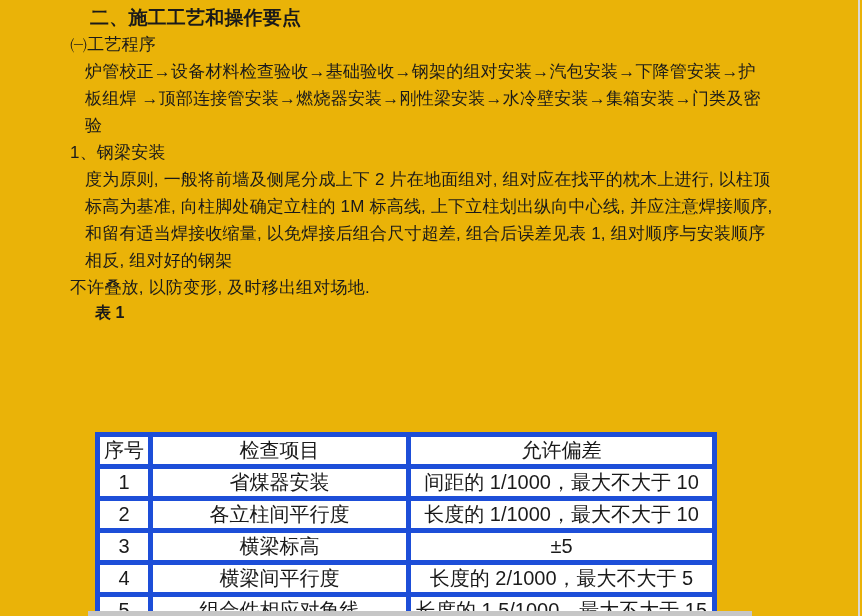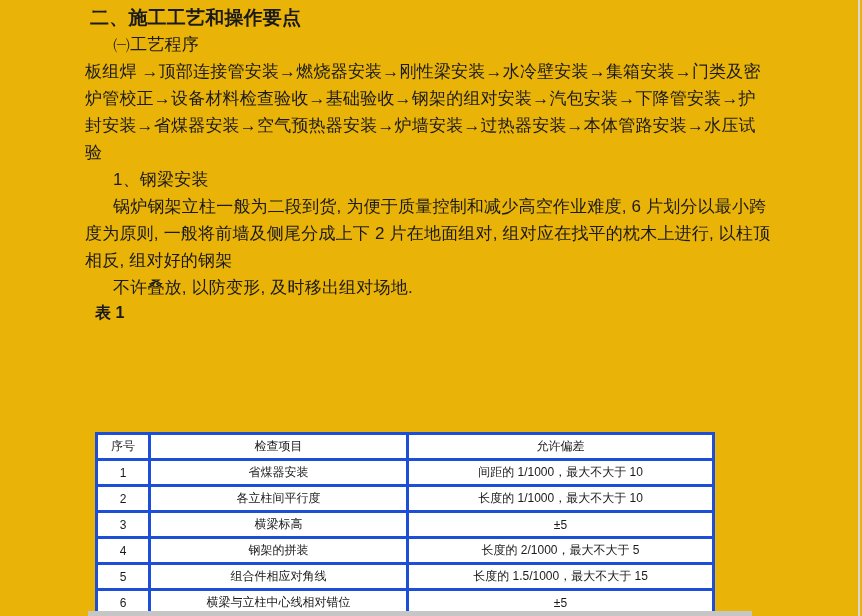--- a/index.html
+++ b/index.html
@@ -27,21 +27,21 @@
   }
   .doc { position: absolute; top: 4px; left: 0; width: 862px; }
   .line {
     height: 27px;
     line-height: 27px;
     white-space: nowrap;
     font-size: 17px;
     letter-spacing: 0.2px;
   }
   .line.title { padding-left: 90px; font-weight: bold; font-size: 19px; }
-  .line.sub   { padding-left: 113px; }
+  .line.sub   { padding-left: 70px; }
   .line.flow  { padding-left: 85px; }
   .table-title {
     height: 23px;
     line-height: 23px;
     width: 617px;
     margin-left: 95px;
     text-align: left;
     font-weight: bold;
     font-size: 16px;
   }
@@ -49,50 +49,50 @@
     position: absolute;
     left: 95px;
     top: 432px;
     width: 617px;
     border-collapse: collapse;
     table-layout: fixed;
     background: #ffffff;
     border: 2px solid #7f7f7f;
   }
   table.spec td, table.spec th {
-    border: 3px solid #1d4ed8;
+    border: 5px solid #1d4ed8;
     height: 26px;
     padding: 0 4px;
     text-align: center;
     vertical-align: middle;
-    font-size: 12px;
+    font-size: 20px;
     font-weight: normal;
     white-space: nowrap;
     overflow: hidden;
   }
   col.c1 { width: 53px; }
   col.c2 { width: 258px; }
   col.c3 { width: 306px; }
 </style>
 </head>
 <body>
 
 <div class="page">
 
   <div class="doc">
     <div id="doc-lines">
         <div class="line title">二、施工工艺和操作要点</div>
         <div class="line sub">㈠工艺程序</div>
+        <div class="line flow">炉管校正→设备材料检查验收→基础验收→钢架的组对安装→汽包安装→下降管安装→护</div>
         <div class="line flow">板组焊 →顶部连接管安装→燃烧器安装→刚性梁安装→水冷壁安装→集箱安装→门类及密</div>
-        <div class="line flow">炉管校正→设备材料检查验收→基础验收→钢架的组对安装→汽包安装→下降管安装→护</div>
-        <div class="line flow">封安装→省煤器安装→空气预热器安装→炉墙安装→过热器安装→本体管路安装→水压试</div>
         <div class="line flow">验</div>
         <div class="line sub">1、钢梁安装</div>
-        <div class="line sub">锅炉钢架立柱一般为二段到货, 为便于质量控制和减少高空作业难度, 6 片划分以最小跨</div>
         <div class="line flow">度为原则, 一般将前墙及侧尾分成上下 2 片在地面组对, 组对应在找平的枕木上进行, 以柱顶</div>
+        <div class="line flow">标高为基准, 向柱脚处确定立柱的 1M 标高线, 上下立柱划出纵向中心线, 并应注意焊接顺序,</div>
+        <div class="line flow">和留有适当焊接收缩量, 以免焊接后组合尺寸超差, 组合后误差见表 1, 组对顺序与安装顺序</div>
         <div class="line flow">相反, 组对好的钢架</div>
         <div class="line sub">不许叠放, 以防变形, 及时移出组对场地.</div>
       </div>
     <div class="table-title">表 1</div>
   </div>
 
   <table class="spec">
     <colgroup>
         <col class="c1">
         <col class="c2">
@@ -116,21 +116,21 @@
           <td>各立柱间平行度</td>
           <td>长度的 1/1000，最大不大于 10</td>
         </tr>
         <tr>
           <td>3</td>
           <td>横梁标高</td>
           <td>±5</td>
         </tr>
         <tr>
           <td>4</td>
-          <td>钢架的拼装</td>
+          <td>横梁间平行度</td>
           <td>长度的 2/1000，最大不大于 5</td>
         </tr>
         <tr>
           <td>5</td>
           <td>组合件相应对角线</td>
           <td>长度的 1.5/1000，最大不大于 15</td>
         </tr>
         <tr>
           <td>6</td>
           <td>横梁与立柱中心线相对错位</td>

